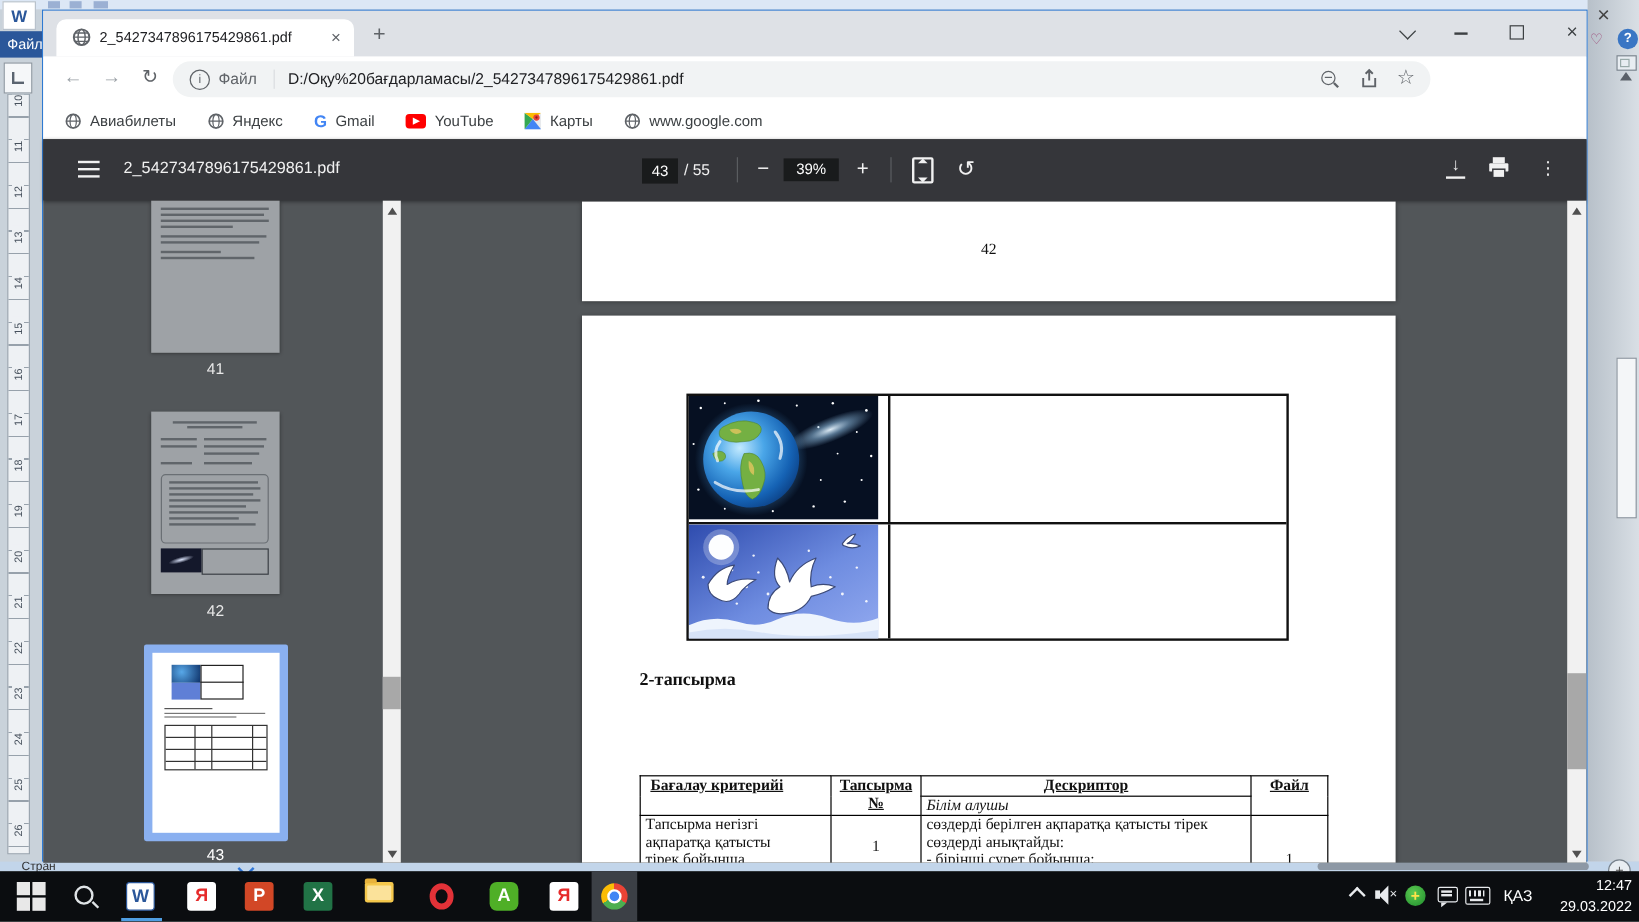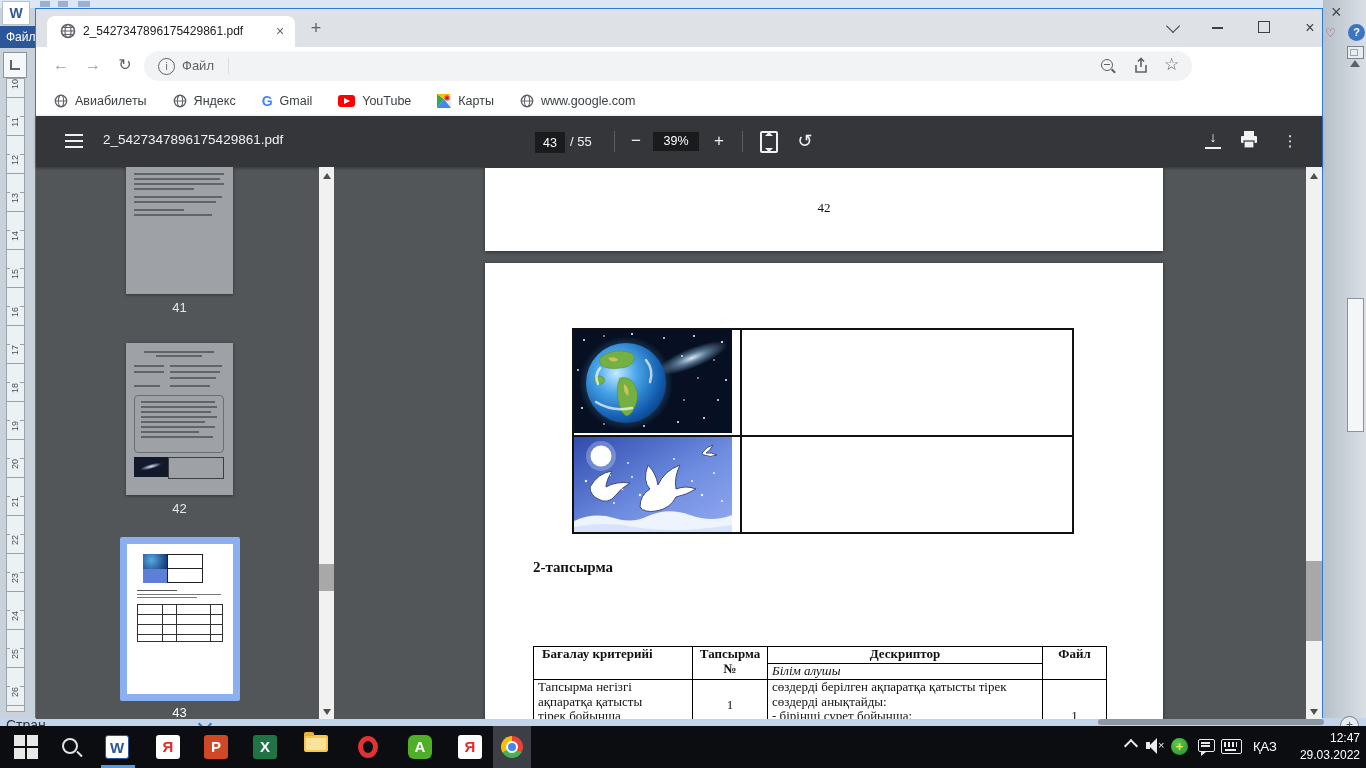--- a/index.html
+++ b/index.html
@@ -21,21 +21,21 @@
   .word-right{left:1323px;top:0;width:43px;height:718px;background:linear-gradient(to right,#b7c0c9,#d9dfe5);}
   .word-close{left:8px;top:2px;font-size:18px;color:#444;}
   .word-heart{left:2px;top:26px;font-size:12px;color:#a0527f;}
   .word-help{left:25px;top:24px;width:17px;height:17px;border-radius:50%;background:#3a76c4;color:#fff;
     font-size:11px;font-weight:bold;text-align:center;line-height:17px;}
   .word-split{left:24px;top:46px;width:15px;height:11px;border:1px solid #7a848e;background:#e8edf2;}
   .word-split:before{content:"";position:absolute;left:2px;top:2px;width:6px;height:5px;border:1px solid #9aa;}
   .word-scroll-up{left:27px;top:60px;width:0;height:0;border-left:5px solid transparent;border-right:5px solid transparent;border-bottom:7px solid #5a6069;}
   .word-scroll-thumb{left:24px;top:298px;width:15px;height:132px;background:#f4f6f8;border:1px solid #8a949e;}
   .word-statusbar{left:0;top:718px;width:1366px;height:8px;background:#c2d5ea;z-index:4;}
-  .status-text{left:6px;top:-1px;font-size:14px;color:#333;}
+  .status-text{left:18px;top:-1px;font-size:10px;color:#333;}
   .status-chevron{left:200px;top:1px;width:8px;height:8px;border-right:2px solid #2e75d6;border-bottom:2px solid #2e75d6;transform:rotate(45deg);}
   .status-hscroll{left:1098px;top:1px;width:226px;height:6px;background:#8d98a5;border-radius:3px;}
   .status-zoom-plus{left:1340px;top:-2px;width:17px;height:17px;border-radius:50%;border:1px solid #78828c;background:#e8edf2;
     color:#555;font-size:12px;text-align:center;line-height:16px;}
   .frag{top:1px;height:6px;background:#7f98c4;opacity:.7;}
   
   .chrome{left:35px;top:8px;width:1288px;height:710px;border:1px solid #2e7ad2;box-sizing:border-box;
     background:#dee1e6;z-index:5;}
   .tabstrip{left:0;top:0;width:100%;height:38px;background:#dee1e6;}
   .tab{left:11px;top:7px;width:248px;height:31px;background:#fff;border-radius:8px 8px 0 0;}
@@ -94,21 +94,21 @@
   .sb-up{border-bottom:6px solid #505050;}
   .sb-dn{border-top:6px solid #505050;}
   .sb-thumb{background:#a8a8a8;width:100%;}
   
   .page{background:#fff;box-shadow:0 1px 4px rgba(0,0,0,.45);font-family:"Liberation Serif",serif;color:#111;}
   .imgtable{left:87px;top:65px;width:502px;height:206px;border:2px solid #111;box-sizing:border-box;}
   .imgrow{position:absolute;left:0;width:100%;}
   .imgcell{position:absolute;left:0;top:0;width:168px;height:100%;border-right:2px solid #111;box-sizing:border-box;}
   .crit-table{border-collapse:collapse;table-layout:fixed;width:573px;font-size:13px;}
   .crit-table td{border:1px solid #000;padding:0 4px;vertical-align:top;line-height:1.12;}
-  .ct-head{font-weight:bold;text-align:center;}
+  .ct-head{font-weight:bold;text-align:center;text-decoration:underline;}
   
   .taskbar{left:0;top:726px;width:1366px;height:42px;background:#0b0d10;z-index:6;}
   .tb-app{top:9px;width:24px;height:24px;}
   .win-logo{display:grid;grid-template-columns:11px 11px;grid-template-rows:11px 11px;gap:2px;}
   .win-logo div{background:#e8e8e8;}
   .search-ic{left:3px;top:3px;width:12px;height:12px;border:2px solid #dfe3e6;border-radius:50%;}
   .search-ic:after{content:"";position:absolute;left:12px;top:13px;width:7px;height:2px;background:#dfe3e6;transform:rotate(45deg);}
   .app-sq{width:24px;height:24px;border-radius:3px;text-align:center;line-height:24px;font-weight:bold;font-size:15px;color:#fff;}
   .folder{left:0;top:4px;width:24px;height:17px;background:#f5c84c;border-radius:2px;}
   .folder:before{content:"";position:absolute;left:0;top:-3px;width:10px;height:4px;background:#e8b33c;border-radius:2px 2px 0 0;}
@@ -213,20 +213,21 @@
     </div>
 
     <div class="abs addressbar">
       <div class="abs nav-ic" style="left:14px;color:#9aa0a6;">←</div>
       <div class="abs nav-ic" style="left:46px;color:#9aa0a6;">→</div>
       <div class="abs nav-ic" style="left:78px;">↻</div>
       <div class="abs omnibox">
         <div class="abs info-circle">i</div>
         <div class="abs scheme">Файл</div>
         <div class="abs omni-div"></div>
+        <div class="abs url">D:/Оқу%20бағдарламасы/2_5427347896175429861.pdf</div>
         <div class="abs mag">
             <div class="mag-minus"></div>
           </div>
         <svg class="abs" style="left:988px;top:6px;" width="18" height="18" viewBox="0 0 18 18">
           <path d="M4,8 v7 h10 v-7" fill="none" stroke="#5f6368" stroke-width="1.6"></path>
           <path d="M9,10 V2 M6,4.5 L9,1.5 12,4.5" fill="none" stroke="#5f6368" stroke-width="1.6"></path>
         </svg>
         <div class="abs" style="left:1020px;top:3px;font-size:17px;color:#5f6368;">☆</div>
       </div>
       <svg class="abs bar-ic" style="left:1162px;" width="20" height="20" viewBox="0 0 20 20">

